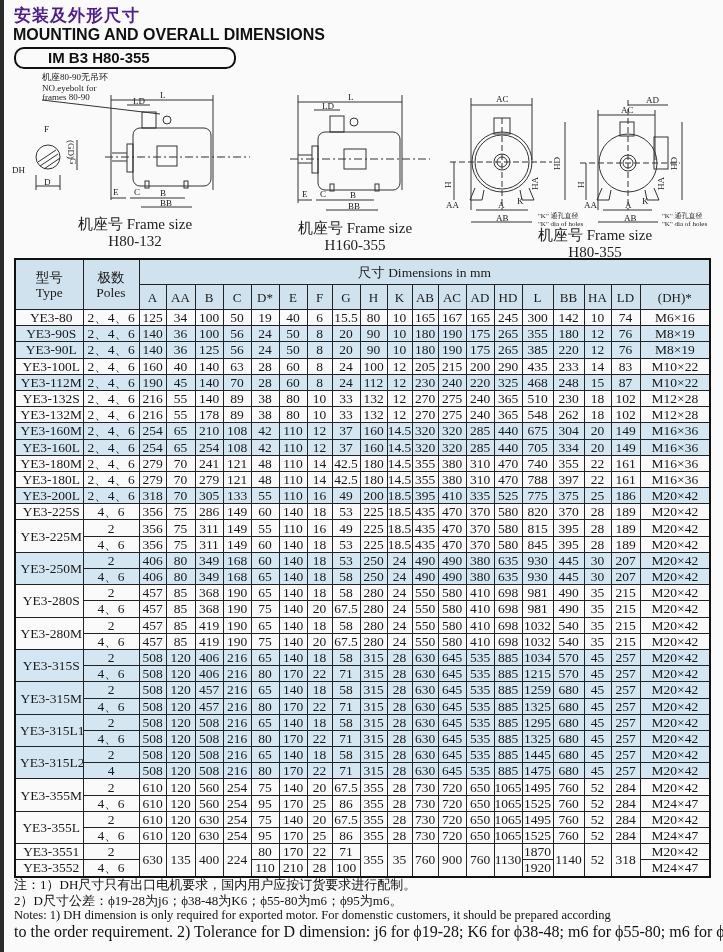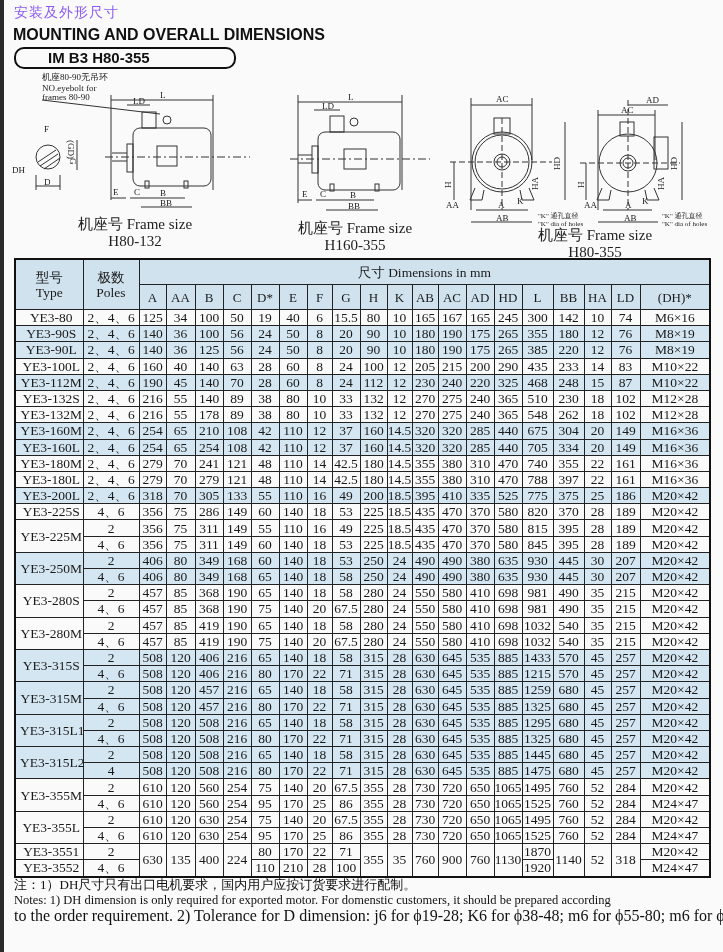--- a/index.html
+++ b/index.html
@@ -4,21 +4,21 @@
 <style>
   html, body { margin: 0; padding: 0; }
   body {
     width: 723px; height: 952px; overflow: hidden;
     background: #fbfafa;
     font-family: "Liberation Serif", serif;
     color: #1a1a1a;
     position: relative;
   }
   .left-edge { position: absolute; left: 0; top: 0; width: 4px; height: 952px; background: #2a2a2a; }
-  .title-cn { position: absolute; left: 14px; top: 4px; font-family: "DejaVu Sans", sans-serif; font-weight: normal; font-size: 14px; letter-spacing: 1px; color: #8b5cf6; }
+  .title-cn { position: absolute; left: 14px; top: 4px; font-family: "DejaVu Sans", sans-serif; font-weight: bold; font-size: 17px; letter-spacing: 1px; color: #4c1d95; }
   .title-en { position: absolute; left: 13px; top: 26px; font-family: Liberation Sans, sans-serif; font-weight: bold; font-size: 16px; color: #111; }
   .badge { position: absolute; left: 14px; top: 47px; width: 186px; height: 18px; border: 2px solid #111; border-radius: 10px; font-family: Liberation Sans, sans-serif; font-weight: bold; font-size: 15px; line-height: 18px; padding-left: 32px; box-sizing: content-box; color:#111; }
   .drawing { position: absolute; }
   .cap { position: absolute; text-align: center; font-size: 15px; line-height: 17px; color: #222; }
   .note-small { font-size: 9px; line-height: 10px; color:#222; }
 
   table.dims { position: absolute; left: 14px; top: 258px; width: 666px; border-collapse: collapse; table-layout: fixed; font-size: 13.5px; }
   table.dims td, table.dims th { border: 1px solid #222; text-align: center; padding: 0; height: 15.2px; line-height: 15px; font-weight: normal; white-space: nowrap; overflow: hidden; }
   table.dims { border: 2px solid #111; }
   table.dims thead th { background: #cfe2ee; }
@@ -740,21 +740,21 @@
         <td>65</td>
         <td>140</td>
         <td>18</td>
         <td>58</td>
         <td>315</td>
         <td>28</td>
         <td>630</td>
         <td>645</td>
         <td>535</td>
         <td>885</td>
-        <td>1433</td>
+        <td>1034</td>
         <td>570</td>
         <td>45</td>
         <td>257</td>
         <td>M20×42</td>
       </tr>
       <tr class="blue">
         <td>4、6</td>
         <td>508</td>
         <td>120</td>
         <td>406</td>
@@ -1031,15 +1031,16 @@
         <td>28</td>
         <td>100</td>
         <td>1920</td>
         <td>M24×47</td>
       </tr>
     </tbody>
 </table>
 
 <div class="notes">
   <div>注：1）DH尺寸只有出口电机要求，国内用户应按订货要求进行配制。</div>
+  <div>2）D尺寸公差：ϕ19-28为j6；ϕ38-48为K6；ϕ55-80为m6；ϕ95为m6。</div>
   <div style="font-size:12.5px;">Notes: 1) DH dimension is only  required for exported motor. For domenstic customers, it should be prepared according</div>
   <div style="font-size:16px;"> to the  order requirement. 2) Tolerance for D dimension: j6 for ϕ19-28; K6 for ϕ38-48; m6 for ϕ55-80; m6 for ϕ95.</div>
 </div>
 
 </body></html>

